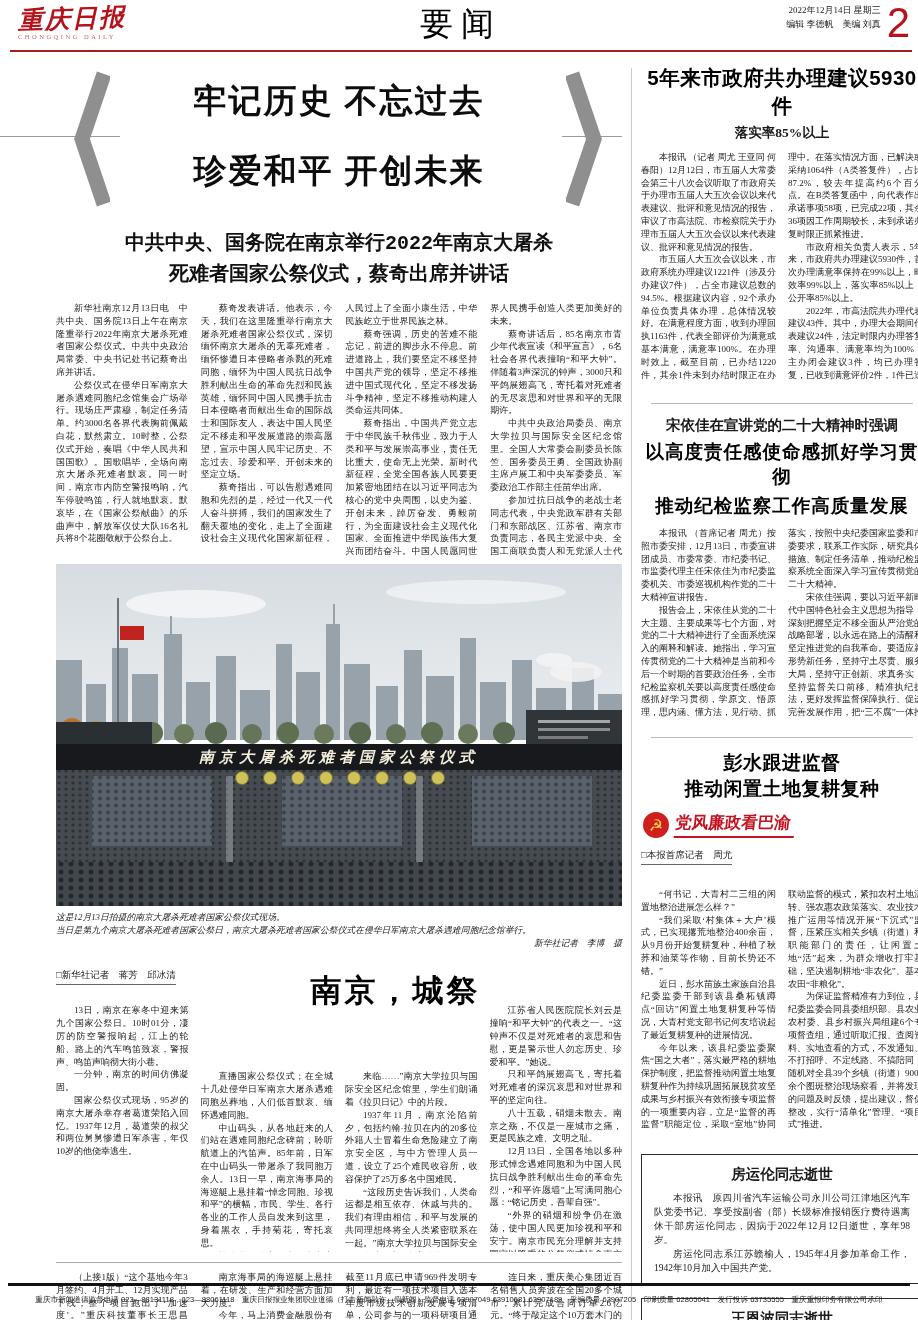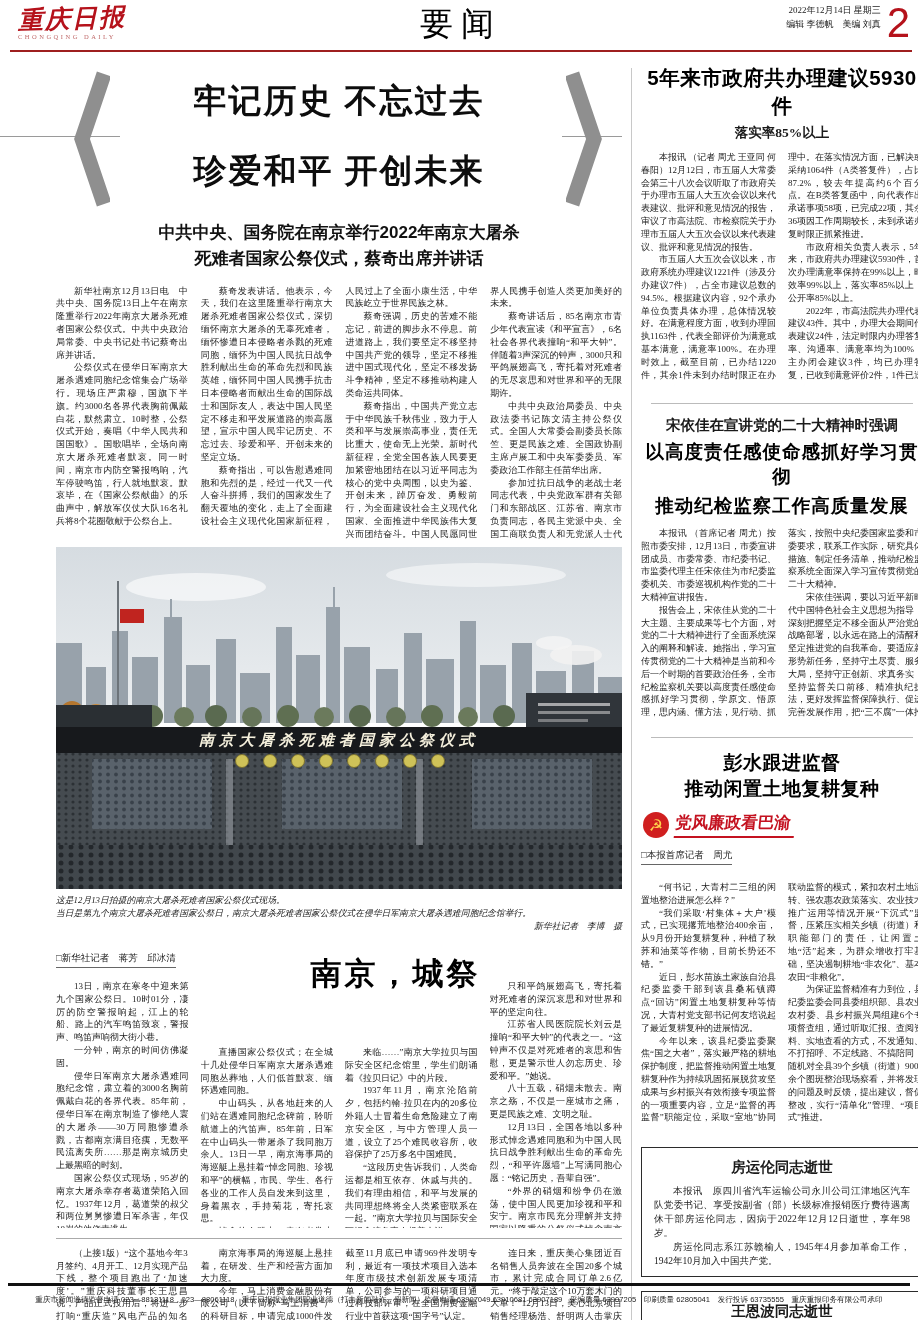--- a/index.html
+++ b/index.html
@@ -14,28 +14,28 @@
   .pagenum{font-size:42px;line-height:0.9;color:#b5121b;font-family:"Liberation Sans","DejaVu Sans",sans-serif;font-weight:400;}
   .main{display:flex;padding:12px 4px 0 56px;gap:9px;}
   .leftcol{width:566px;flex:none;position:relative;}
   .vdiv{width:1px;background:#c8c8c8;flex:none;margin-top:4px;}
   .rightcol{width:282px;flex:none;}
   
   .hl-block{position:relative;height:146px;margin-top:2px;}
   .hl-lines{text-align:center;font-family:"Liberation Sans","DejaVu Sans",sans-serif;font-weight:900;font-size:33px;line-height:1.6;line-height:70px;color:#0d0d0d;letter-spacing:2px;}
   .bracket{position:absolute;top:2px;}
   .hl-rule{position:absolute;top:70px;height:1px;background:#9a9a9a;}
-  .subtitle{text-align:center;font-family:Liberation Sans, sans-serif;font-weight:700;font-size:17px;line-height:1.55;margin-top:8px;color:#111;}
+  .subtitle{text-align:center;font-family:Liberation Mono, monospace;font-weight:700;font-size:20px;line-height:1.55;margin-top:16px;color:#111;}
   .cols4{column-count:4;column-gap:13px;height:258px;overflow:hidden;margin-top:12px;text-align:justify;font-size:9px;line-height:12.8px;}
   .cols4 p,.ccol p,.cols2 p,.contcols p,.obit-body p{margin:0;text-indent:2em;}
   .photo-wrap{margin-top:4px;height:342px;font-style:italic;}
   .caption{margin-top:5px;font-size:8.8px;font-style:italic;line-height:1.5;color:#222;}
   .credit{text-align:right;font-style:italic;font-size:8.8px;margin-top:1px;}
   .city{position:relative;margin-top:14px;}
-  .byline{font-size:9.5px;border-bottom:1px solid #666;display:inline-block;padding-bottom:2px;margin-bottom:12px;}
+  .byline{font-size:9.5px;border-bottom:1px solid #666;display:inline-block;padding-bottom:2px;margin-bottom:19px;}
   .city-title{position:absolute;left:25%;width:50%;top:6px;text-align:right;font-family:"Liberation Sans","DejaVu Sans",sans-serif;font-weight:900;font-size:31px;letter-spacing:3px;color:#000;}
   .city-cols{display:flex;gap:12px;height:248px;overflow:hidden;text-align:justify;font-size:9px;line-height:12.8px;}
   .ccol{flex:1;overflow:hidden;}
   .ccol.inset{padding-top:66px;}
   .hline{height:1px;background:#aaa;margin:10px 0 8px 0;}
   .contcols{column-count:4;column-gap:13px;height:94px;overflow:hidden;text-align:justify;font-size:9px;line-height:12.6px;}
   
   .r-art{margin-bottom:10px;}
   .r-title{font-family:"Liberation Sans","DejaVu Sans",sans-serif;font-weight:900;font-size:20.5px;text-align:center;letter-spacing:0.5px;color:#000;}
   .r-sub{font-weight:700;font-size:13.5px;text-align:center;margin-top:4px;}
@@ -86,27 +86,27 @@
         <div>牢记历史  不忘过去</div>
         <div>珍爱和平  开创未来</div>
       </div>
     </div>
     <div class="subtitle">
       <div>中共中央、国务院在南京举行2022年南京大屠杀</div>
       <div>死难者国家公祭仪式，蔡奇出席并讲话</div>
     </div>
     <div class="cols4">
         <p>新华社南京12月13日电　中共中央、国务院13日上午在南京隆重举行2022年南京大屠杀死难者国家公祭仪式。中共中央政治局常委、中央书记处书记蔡奇出席并讲话。</p>
-        <p>公祭仪式在侵华日军南京大屠杀遇难同胞纪念馆集会广场举行。现场庄严肃穆，国旗下半旗。约3000名各界代表胸前佩戴白花，默然肃立。10时整，公祭仪式开始，奏唱《中华人民共和国国歌》。国歌唱毕，全场向南京大屠杀死难者默哀。同一时间，南京市内防空警报鸣响，汽车停驶鸣笛，行人就地默哀。默哀毕，在《国家公祭献曲》的乐曲声中，解放军仪仗大队16名礼兵将8个花圈敬献于公祭台上。</p>
+        <p>公祭仪式在侵华日军南京大屠杀遇难同胞纪念馆集会广场举行。现场庄严肃穆，制定任务清单。约3000名各界代表胸前佩戴白花，默然肃立。10时整，公祭仪式开始，奏唱《中华人民共和国国歌》。国歌唱毕，全场向南京大屠杀死难者默哀。同一时间，南京市内防空警报鸣响，汽车停驶鸣笛，行人就地默哀。默哀毕，在《国家公祭献曲》的乐曲声中，解放军仪仗大队16名礼兵将8个花圈敬献于公祭台上。</p>
         <p>蔡奇发表讲话。他表示，今天，我们在这里隆重举行南京大屠杀死难者国家公祭仪式，深切缅怀南京大屠杀的无辜死难者，缅怀惨遭日本侵略者杀戮的死难同胞，缅怀为中国人民抗日战争胜利献出生命的革命先烈和民族英雄，缅怀同中国人民携手抗击日本侵略者而献出生命的国际战士和国际友人，表达中国人民坚定不移走和平发展道路的崇高愿望，宣示中国人民牢记历史、不忘过去、珍爱和平、开创未来的坚定立场。</p>
         <p>蔡奇指出，可以告慰遇难同胞和先烈的是，经过一代又一代人奋斗拼搏，我们的国家发生了翻天覆地的变化，走上了全面建设社会主义现代化国家新征程，人民过上了全面小康生活，中华民族屹立于世界民族之林。</p>
         <p>蔡奇强调，历史的苦难不能忘记，前进的脚步永不停息。前进道路上，我们要坚定不移坚持中国共产党的领导，坚定不移推进中国式现代化，坚定不移发扬斗争精神，坚定不移推动构建人类命运共同体。</p>
         <p>蔡奇指出，中国共产党立志于中华民族千秋伟业，致力于人类和平与发展崇高事业，责任无比重大，使命无上光荣。新时代新征程，全党全国各族人民要更加紧密地团结在以习近平同志为核心的党中央周围，以史为鉴、开创未来，踔厉奋发、勇毅前行，为全面建设社会主义现代化国家、全面推进中华民族伟大复兴而团结奋斗。中国人民愿同世界人民携手创造人类更加美好的未来。</p>
         <p>蔡奇讲话后，85名南京市青少年代表宣读《和平宣言》，6名社会各界代表撞响“和平大钟”。伴随着3声深沉的钟声，3000只和平鸽展翅高飞，寄托着对死难者的无尽哀思和对世界和平的无限期许。</p>
-        <p>中共中央政治局委员、中央政法委书记陈文清主持公祭仪式。全国人大常委会副委员长陈竺、更是民族之难、全国政协副主席卢展工和中央军委委员、军委政治工作部主任苗华出席。</p>
+        <p>中共中央政治局委员、南京大学拉贝与国际安全区纪念馆里。全国人大常委会副委员长陈竺、国务委员王勇、全国政协副主席卢展工和中央军委委员、军委政治工作部主任苗华出席。</p>
         <p>参加过抗日战争的老战士老同志代表，中央党政军群有关部门和东部战区、江苏省、南京市负责同志，各民主党派中央、全国工商联负责人和无党派人士代表，南京大屠杀幸存者及遇难同胞亲属代表，国内相关主题纪念（博物）馆、有关高校和智库专家代表，宗教界代表，驻宁部队官兵代表，江苏省各界群众代表等参加公祭仪式。</p>
       </div>
 
     <div class="photo-wrap">
       <svg width="566" height="342" viewBox="0 0 566 342">
         <defs>
           <linearGradient id="sky" x1="0" y1="0" x2="0" y2="1">
             <stop offset="0" stop-color="#d6dce1"></stop>
               <stop offset="1" stop-color="#eceff1"></stop>
           </linearGradient>
@@ -213,36 +213,35 @@
     </div>
     <div class="credit">新华社记者　李博　摄</div>
 
     <div class="city">
       <span class="byline">□新华社记者　蒋芳　邱冰清</span>
       <div class="city-title">南京，城祭</div>
       <div class="city-cols">
         <div class="ccol">
             <p>13日，南京在寒冬中迎来第九个国家公祭日。10时01分，凄厉的防空警报响起，江上的轮船、路上的汽车鸣笛致哀，警报声、鸣笛声响彻大街小巷。</p>
             <p>一分钟，南京的时间仿佛凝固。</p>
-            <p>侵华日军南京大屠杀遇难同胞纪念馆，肃立着的3000名胸前佩戴白花的各界代表。85年前，侵华日军在南京制造了惨绝人寰的大屠杀——30万同胞惨遭杀戮，古都南京满目疮痍，无数平民流离失所……那是南京城历史上最黑暗的时刻。</p>
             <p>国家公祭仪式现场，95岁的南京大屠杀幸存者葛道荣陷入回忆。1937年12月，葛道荣的叔父和两位舅舅惨遭日军杀害，年仅10岁的他侥幸逃生。</p>
           </div>
         <div class="ccol inset">
             <p>直播国家公祭仪式；在全城十几处侵华日军南京大屠杀遇难同胞丛葬地，人们低首默哀、缅怀遇难同胞。</p>
             <p>中山码头，从各地赶来的人们站在遇难同胞纪念碑前，聆听航道上的汽笛声。85年前，日军在中山码头一带屠杀了我同胞万余人。13日一早，南京海事局的海巡艇上悬挂着“悼念同胞、珍视和平”的横幅，市民、学生、各行各业的工作人员自发来到这里，身着黑衣，手持菊花，寄托哀思。</p>
             <p>悼念的人群中，幸存者常志强的女儿常小梅流下了眼泪：“85年前的今天，我父亲目睹了6位亲人丧生在日军的刀枪之下，战争让9岁的他变成了一个孤儿。我希望更多人能够记住这一天，记住南京，记住30万数字背后那一个个鲜活的生命是如何消失的。”</p>
           </div>
         <div class="ccol inset">
             <p>来临……”南京大学拉贝与国际安全区纪念馆里，学生们朗诵着《拉贝日记》中的片段。</p>
             <p>1937年11月，南京沦陷前夕，包括约翰·拉贝在内的20多位外籍人士冒着生命危险建立了南京安全区，与中方管理人员一道，设立了25个难民收容所，收容保护了25万多名中国难民。</p>
             <p>“这段历史告诉我们，人类命运都是相互依存、休戚与共的。我们有理由相信，和平与发展的共同理想终将全人类紧密联系在一起。”南京大学拉贝与国际安全区纪念馆负责人杨善友说。</p>
           </div>
         <div class="ccol">
+            <p>江苏省人民医院院长刘云是撞响“和平大钟”的代表之一。“这钟声不仅是对死难者的哀思和告慰，更是警示世人勿忘历史、珍爱和平。”她说。</p>
             <p>只和平鸽展翅高飞，寄托着对死难者的深沉哀思和对世界和平的坚定向往。</p>
-            <p>江苏省人民医院院长刘云是撞响“和平大钟”的代表之一。“这钟声不仅是对死难者的哀思和告慰，更是警示世人勿忘历史、珍爱和平。”她说。</p>
             <p>八十五载，硝烟未散去。南京之殇，不仅是一座城市之痛，更是民族之难、文明之耻。</p>
             <p>12月13日，全国各地以多种形式悼念遇难同胞和为中国人民抗日战争胜利献出生命的革命先烈，“和平许愿墙”上写满同胞心愿：“铭记历史，吾辈自强”。</p>
             <p>“外界的硝烟和纷争仍在激荡，使中国人民更加珍视和平和安宁。南京市民充分理解并支持国家以隆重的公祭仪式悼念南京大屠杀死难者，铭记历史悲剧，凝聚发展力量。”南京市相关负责人说。</p>
           </div>
       </div>
     </div>
 
     <div class="hline"></div>
     <div class="contcols">
         <p>（上接1版）“这个基地今年3月签约、4月开工、12月实现产品下线，整个项目跑出了‘加速度’。”重庆科技董事长王思昌说，产品正式投用后，将进一步打响“重庆造”风电产品的知名度。</p>

